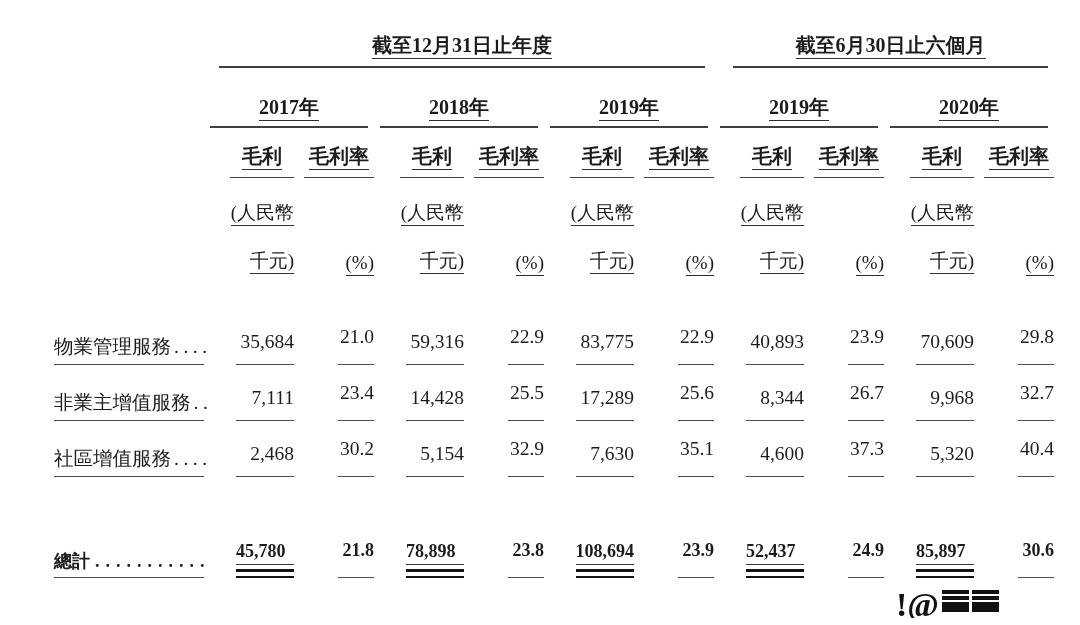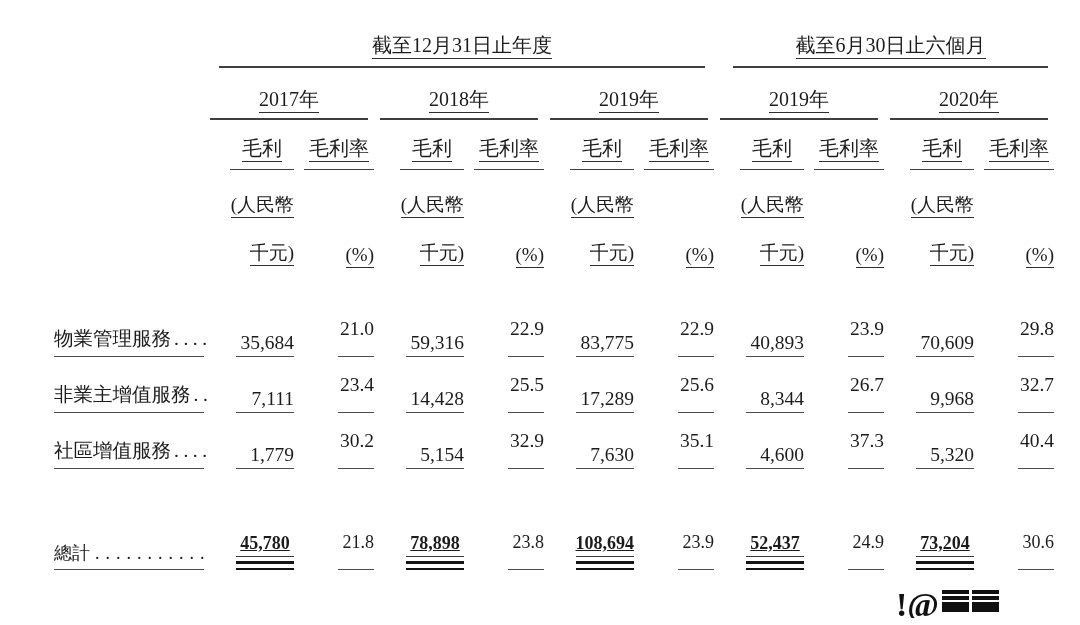--- a/index.html
+++ b/index.html
@@ -12,31 +12,31 @@
     border-collapse:collapse;table-layout:fixed;width:1002px;
     margin:20px 0 0 52px;
   }
   th,td{padding:0;font-weight:normal;vertical-align:bottom;}
   col.c-lbl{width:152px;}
   col.c-gp{width:90px;}
   col.c-mg{width:80px;}
 
   
   .u{border-bottom:1.8px solid #2e2e2e;padding-bottom:2px;}
-  .b{font-weight:400;}
+  .b{font-weight:700;}
   .it{}
 
   
   tr.r-group th{height:48px;font-size:20px;}
   .grp-in{border-bottom:2px solid #3f3f3f;padding-bottom:7px;text-align:center;}
   .grp-in.g1{margin:0 9px 0 15px;}
   .grp-in.g2{margin:0 6px 0 19px;}
 
   
-  tr.r-year th{height:52px;font-size:20px;}
+  tr.r-year th{height:60px;font-size:20px;}
   .yr-in{border-bottom:2px solid #3f3f3f;padding-bottom:5px;text-align:center;margin:0 6px;}
 
   
   tr.r-meas th{height:50px;font-size:20px;text-align:right;}
   .crule{display:inline-block;border-bottom:1.8px solid #3f3f3f;padding-bottom:7px;text-align:center;}
   .crule.w-gp{width:64px;}
   .crule.w-mg{width:70px;}
 
   
   tr.r-unit td{height:48px;font-size:19px;text-align:right;}
@@ -44,31 +44,31 @@
   td.notecell{text-align:left;padding-left:4px;}
 
   
   tr.r-data td{padding:14px 0 3px;font-size:19.5px;text-align:right;}
   td.lblcell{text-align:right;}
   .rowlbl{display:inline-block;width:150px;border-bottom:1.6px solid #4a4a4a;
           padding-bottom:4px;white-space:nowrap;}
   .dots{letter-spacing:4.5px;padding-left:3px;}
   .tdots{letter-spacing:6px;padding-left:5px;}
   .val{display:inline-block;min-width:58px;text-align:right;
-       border-bottom:1.6px solid #4a4a4a;padding-bottom:2px;}
+       border-bottom:1.6px solid #4a4a4a;padding-bottom:11px;}
   .valr{display:inline-block;min-width:36px;text-align:right;
         border-bottom:1.6px solid #4a4a4a;padding-bottom:16px;}
 
   
   tr.r-sp td{height:38px;}
   tr.r-sp2 td{height:48px;}
 
   
   tr.r-total td{padding:12px 0 0;font-size:18px;text-align:right;}
-  .twrap{display:inline-block;min-width:58px;text-align:center;text-decoration:underline;}
+  .twrap{display:inline-block;min-width:58px;text-align:left;}
   .tval{display:block;border-bottom:1.6px solid #3a3a3a;padding-bottom:2px;font-weight:700;}
   .dbl{display:block;margin-top:4px;border-top:3.5px solid #141414;
        border-bottom:2.8px solid #141414;height:4px;}
 
   
   .wm{position:absolute;left:896px;top:587px;height:31px;width:118px;overflow:hidden;
       font-weight:700;font-size:34px;line-height:36px;color:#111;white-space:nowrap;}
   .wblock{display:inline-block;width:27px;height:22px;margin-left:3px;vertical-align:4px;
       background:repeating-linear-gradient(#111 0 4px,#fff 4px 6px,#111 6px 10px,#fff 10px 12px,#111 12px 22px);}
 </style>
@@ -196,21 +196,21 @@
     <td><span class="val">8,344</span></td>
     <td><span class="valr">26.7</span></td>
     <td><span class="val">9,968</span></td>
     <td><span class="valr">32.7</span></td>
   </tr>
 
   <tr class="r-data">
     <td class="lblcell">
       <span class="rowlbl"><span>社區增值服務</span><span class="dots">....</span></span>
     </td>
-    <td><span class="val">1,779</span></td>
+    <td><span class="val">2,468</span></td>
     <td><span class="valr">30.2</span></td>
     <td><span class="val">5,154</span></td>
     <td><span class="valr">32.9</span></td>
     <td><span class="val">7,630</span></td>
     <td><span class="valr">35.1</span></td>
     <td><span class="val">4,600</span></td>
     <td><span class="valr">37.3</span></td>
     <td><span class="val">5,320</span></td>
     <td><span class="valr">40.4</span></td>
   </tr>
@@ -224,19 +224,19 @@
       <span class="rowlbl b"><span>總計</span><span class="tdots">...........</span></span>
     </td>
     <td><span class="twrap"><span class="tval">45,780</span><span class="dbl"></span></span></td>
     <td><span class="valr b">21.8</span></td>
     <td><span class="twrap"><span class="tval">78,898</span><span class="dbl"></span></span></td>
     <td><span class="valr b">23.8</span></td>
     <td><span class="twrap"><span class="tval">108,694</span><span class="dbl"></span></span></td>
     <td><span class="valr b">23.9</span></td>
     <td><span class="twrap"><span class="tval">52,437</span><span class="dbl"></span></span></td>
     <td><span class="valr b">24.9</span></td>
-    <td><span class="twrap"><span class="tval">73,204</span><span class="dbl"></span></span></td>
+    <td><span class="twrap"><span class="tval">85,897</span><span class="dbl"></span></span></td>
     <td><span class="valr b">30.6</span></td>
   </tr>
 </tbody>
   </table>
 
 <div class="wm"><span>!@</span><span class="wblock"></span><span class="wblock"></span></div>
 
 </body></html>

